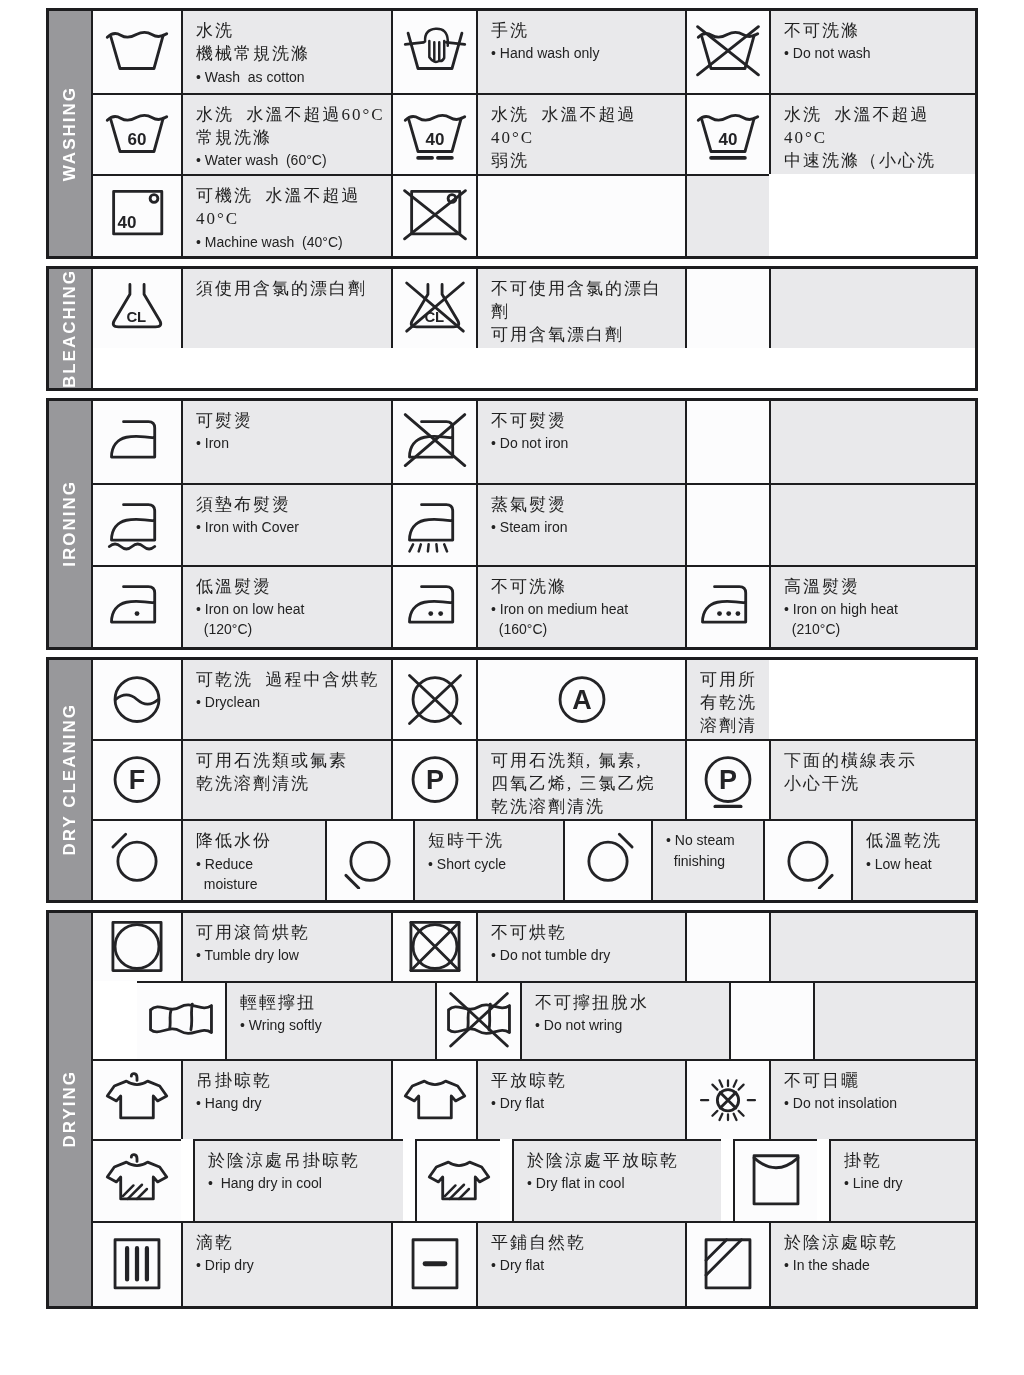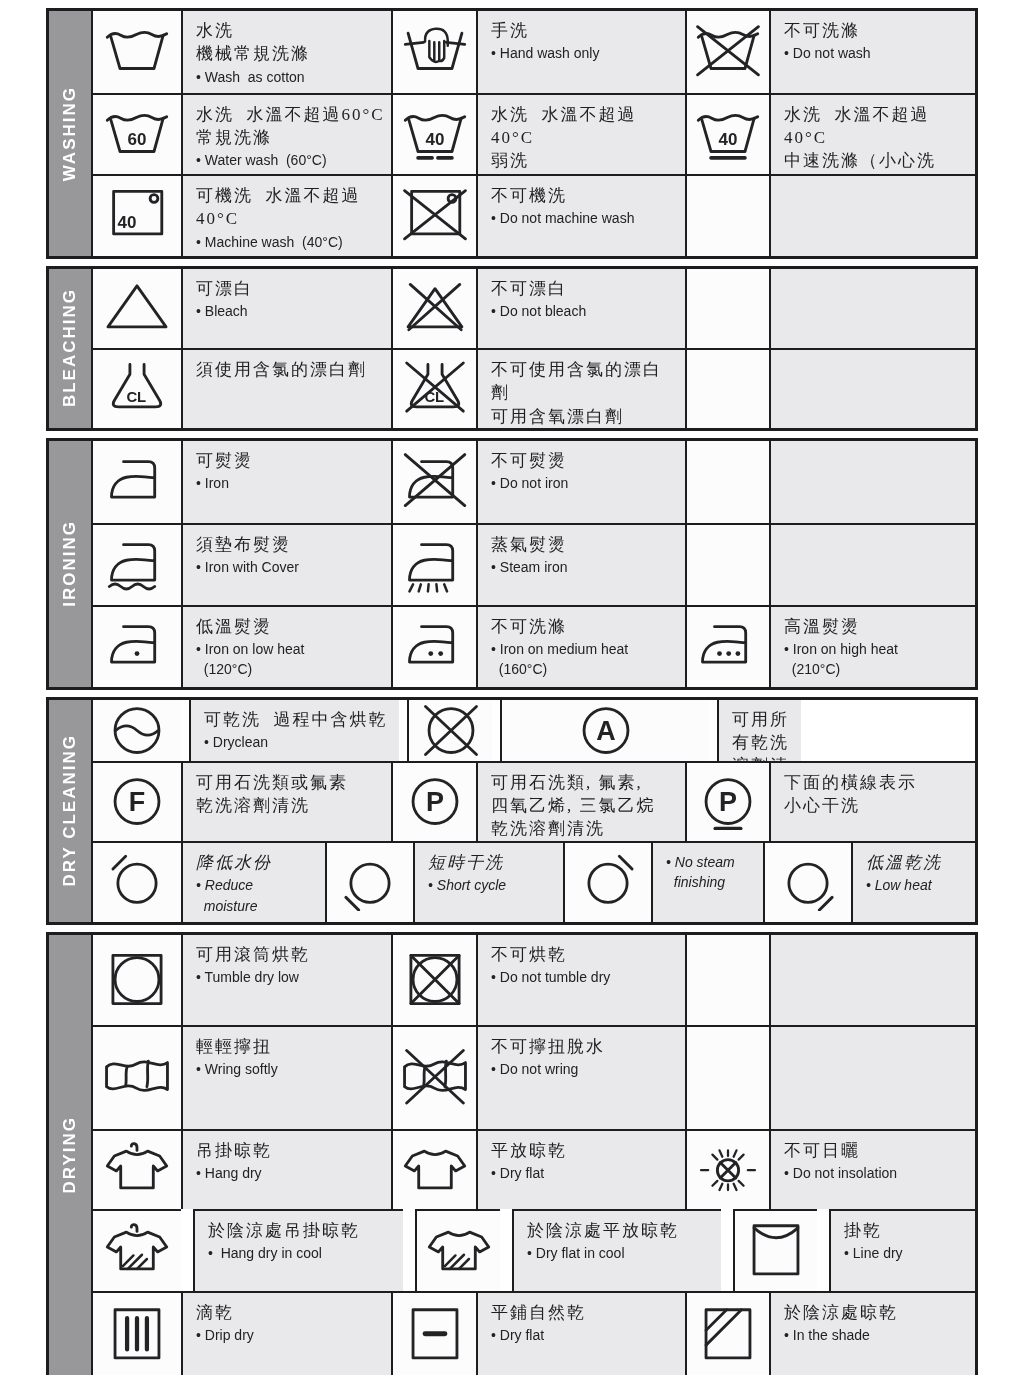--- a/index.html
+++ b/index.html
@@ -16,21 +16,21 @@
     width:44px; background:#98989b; border-right:2px solid #1d1d1f;
     display:flex; align-items:center; justify-content:center; flex:none;
   }
   .sidebar span {
     writing-mode:vertical-rl; transform:rotate(180deg);
     color:#ffffff; font-weight:bold; font-size:17px; letter-spacing:2px;
     font-family:"Liberation Sans", sans-serif; white-space:nowrap;
   }
   .rows { flex:1; }
   .row { display:grid; grid-template-columns:88px 210px 85px 209px 84px 1fr; }
-  .row.quad { grid-template-columns:88px 144px 88px 150px 88px 112px 88px 1fr;font-style:italic; }
+  .row.quad { grid-template-columns:88px 144px 88px 150px 88px 112px 88px 1fr; }
   .row > div { border-left:2px solid #1d1d1f; overflow:hidden; }
   .row > div:first-child { border-left:none; }
   .row + .row > div { border-top:2px solid #1d1d1f; }
   .icon-cell { background:#fcfcfd; display:flex; align-items:center; justify-content:center; }
   .desc-cell { background:#e9e9eb; padding:8px 6px 20px 13px; }
   .zh {
     font-family:"Liberation Serif", serif; font-size:17px; line-height:1.38;
     letter-spacing:2px; color:#1f1f1f; white-space:pre-wrap;
   }
   .en {
@@ -133,60 +133,33 @@
             <div class="zh">可機洗  水溫不超過40°C</div>
             <div class="en">• Machine wash  (40°C)</div>
           </div>
           <div class="icon-cell">
             <svg viewBox="0 0 96 80" width="68" height="57" stroke="#232326" stroke-width="4" fill="none" stroke-linecap="round" stroke-linejoin="round">
               <rect x="15" y="6" width="68" height="60"></rect>
               <circle cx="72" cy="16" r="5.5"></circle>
               <path d="M5,5 L91,73 M91,5 L5,73"></path>
             </svg>
           </div>
-          <div class="desc-cell">
-            <div class="zh">不可機洗</div>
-            <div class="en">• Do not machine wash</div>
-          </div>
           <div class="icon-cell"></div>
           <div class="desc-cell"></div>
         </div>
       </div>
     </div>
     <div class="section">
       <div class="sidebar">
         <span>BLEACHING</span>
       </div>
       <div class="rows">
         <div class="row" style="height: 79.5px;">
           <div class="icon-cell">
             <svg viewBox="0 0 96 80" width="68" height="57" stroke="#232326" stroke-width="4" fill="none" stroke-linecap="round" stroke-linejoin="round">
-              <path d="M48,8 L89,66 L7,66 Z"></path>
-            </svg>
-          </div>
-          <div class="desc-cell">
-            <div class="zh">可漂白</div>
-            <div class="en">• Bleach</div>
-          </div>
-          <div class="icon-cell">
-            <svg viewBox="0 0 96 80" width="68" height="57" stroke="#232326" stroke-width="4" fill="none" stroke-linecap="round" stroke-linejoin="round">
-              <path d="M48,12 L86,66 L10,66 Z"></path>
-              <path d="M13,6 L85,70 M83,6 L11,70"></path>
-            </svg>
-          </div>
-          <div class="desc-cell">
-            <div class="zh">不可漂白</div>
-            <div class="en">• Do not bleach</div>
-          </div>
-          <div class="icon-cell"></div>
-          <div class="desc-cell"></div>
-        </div>
-        <div class="row" style="height: 79.5px;">
-          <div class="icon-cell">
-            <svg viewBox="0 0 96 80" width="68" height="57" stroke="#232326" stroke-width="4" fill="none" stroke-linecap="round" stroke-linejoin="round">
               <path d="M38,6 L38,20 L16,57 Q11,66 22,66 L74,66 Q85,66 80,57 L58,20 L58,6"></path>
               <text x="47" y="59" font-size="21" font-weight="bold" font-family="Liberation Sans, sans-serif" fill="#232326" stroke="none" text-anchor="middle">CL</text>
             </svg>
           </div>
           <div class="desc-cell">
             <div class="zh">須使用含氯的漂白劑</div>
           </div>
           <div class="icon-cell">
             <svg viewBox="0 0 96 80" width="68" height="57" stroke="#232326" stroke-width="4" fill="none" stroke-linecap="round" stroke-linejoin="round">
               <path d="M38,6 L38,20 L16,57 Q11,66 22,66 L74,66 Q85,66 80,57 L58,20 L58,6"></path>
@@ -293,21 +266,21 @@
             <div class="en">  (210°C)</div>
           </div>
         </div>
       </div>
     </div>
     <div class="section">
       <div class="sidebar">
         <span>DRY CLEANING</span>
       </div>
       <div class="rows">
-        <div class="row" style="height: 61px; gap: 8px;">
+        <div class="row" style="height: 79px;">
           <div class="icon-cell">
             <svg viewBox="0 0 96 80" width="68" height="57" stroke="#232326" stroke-width="4" fill="none" stroke-linecap="round" stroke-linejoin="round">
               <circle cx="48" cy="40" r="31"></circle>
               <path d="M18,40 Q33,27 48,40 Q63,53 78,40"></path>
             </svg>
           </div>
           <div class="desc-cell">
             <div class="zh">可乾洗  過程中含烘乾</div>
             <div class="en">• Dryclean</div>
           </div>
@@ -404,21 +377,21 @@
             <div class="en">• Low heat</div>
           </div>
         </div>
       </div>
     </div>
     <div class="section">
       <div class="sidebar">
         <span>DRYING</span>
       </div>
       <div class="rows">
-        <div class="row" style="height: 90px;">
+        <div class="row" style="height: 68px;">
           <div class="icon-cell">
             <svg viewBox="0 0 96 80" width="68" height="57" stroke="#232326" stroke-width="4" fill="none" stroke-linecap="round" stroke-linejoin="round">
               <rect x="14" y="6" width="68" height="68"></rect>
               <circle cx="48" cy="40" r="31"></circle>
             </svg>
           </div>
           <div class="desc-cell">
             <div class="zh">可用滾筒烘乾</div>
             <div class="en">• Tumble dry low</div>
           </div>
@@ -429,21 +402,21 @@
               <path d="M14,6 L82,74 M82,6 L14,74"></path>
             </svg>
           </div>
           <div class="desc-cell">
             <div class="zh">不可烘乾</div>
             <div class="en">• Do not tumble dry</div>
           </div>
           <div class="icon-cell"></div>
           <div class="desc-cell"></div>
         </div>
-        <div class="row" style="height: 104px;">
+        <div class="row" style="height: 78px; margin-left: 44px;">
           <div class="icon-cell">
             <svg viewBox="0 0 96 80" width="68" height="57" stroke="#232326" stroke-width="4" fill="none" stroke-linecap="round" stroke-linejoin="round">
               <path d="M5,25 C17,13 31,31 47,21 C63,11 77,29 91,19 M5,53 C17,63 31,45 47,55 C63,65 77,47 91,57 M5,25 L5,53 M91,19 L91,57 M34,25 C31,34 34,43 32,51 M64,17 C61,28 65,40 62,53"></path>
             </svg>
           </div>
           <div class="desc-cell">
             <div class="zh">輕輕擰扭</div>
             <div class="en">• Wring softly</div>
           </div>
           <div class="icon-cell">

